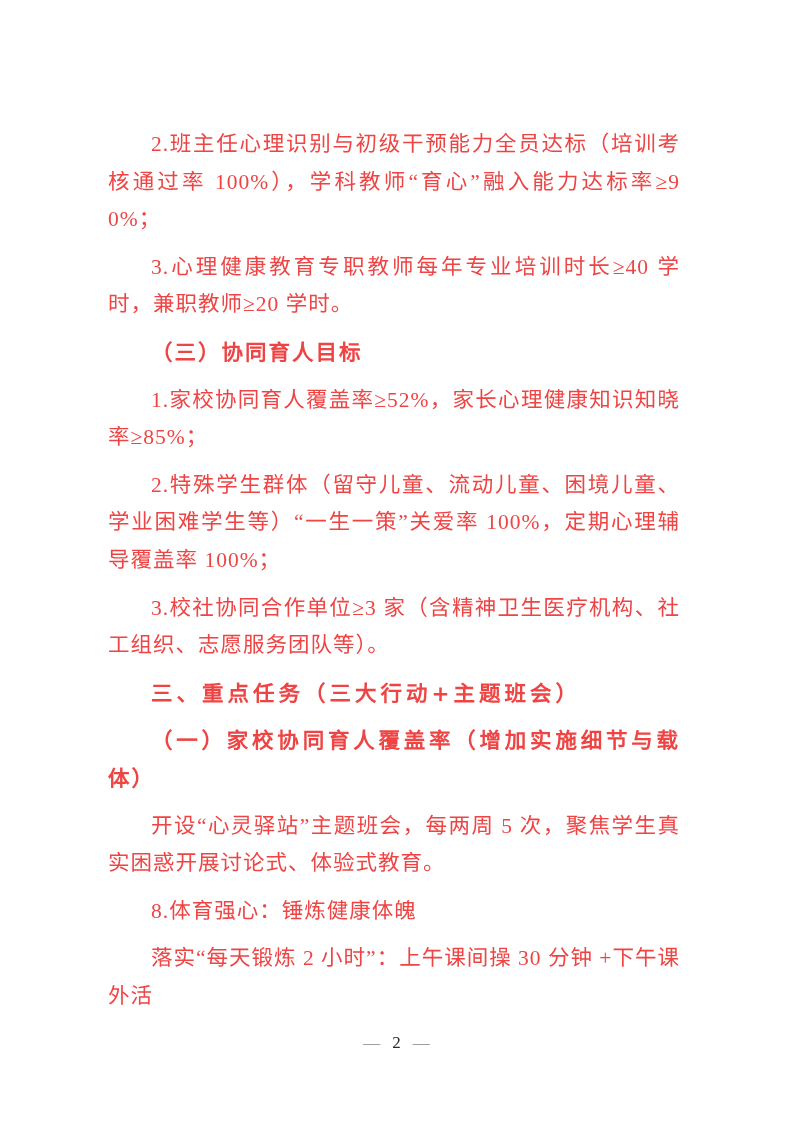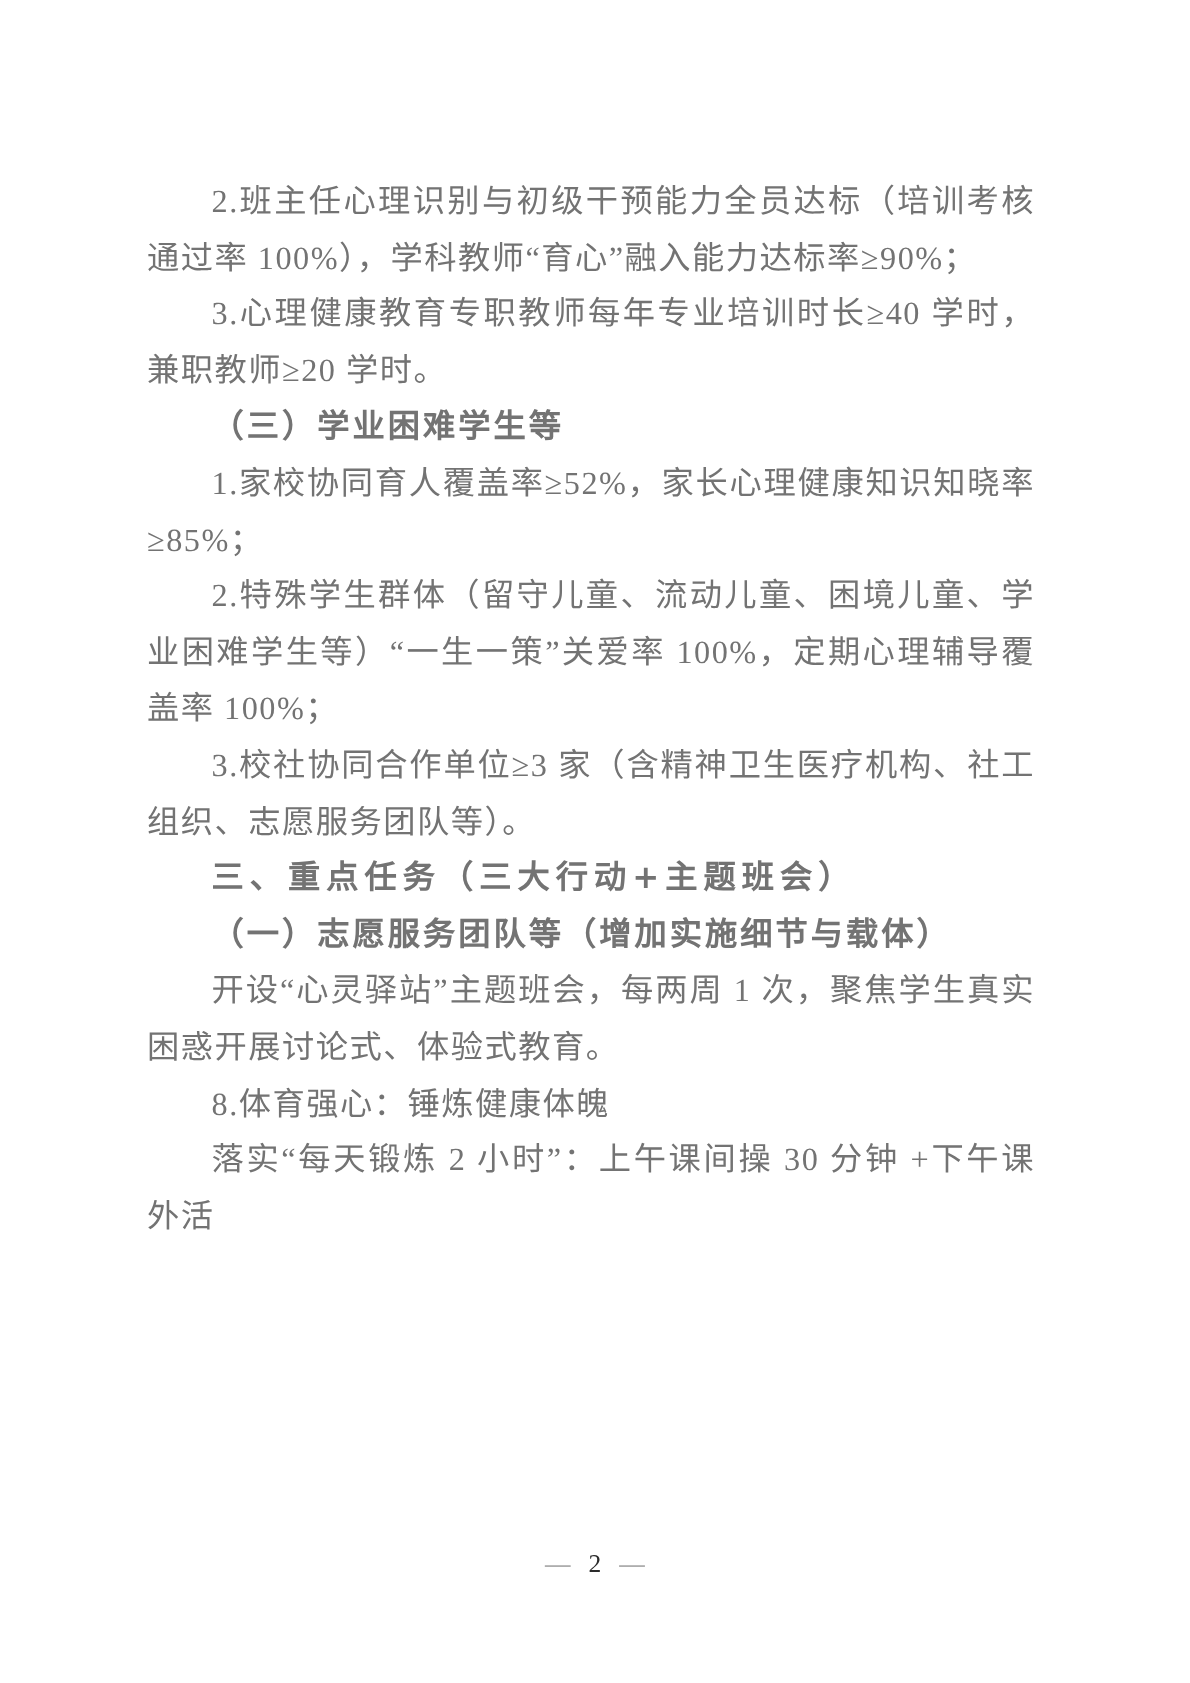--- a/index.html
+++ b/index.html
@@ -17,26 +17,26 @@
     background: #ffffff;
     color: #1a1a1a;
   }
   .content {
     position: absolute;
     left: 98px;
     top: 116px;
     width: 592px;
   }
   .para {
-    margin: 0;
+    margin: 10px;
     font-family: "Liberation Serif", "DejaVu Serif", serif;
     font-size: 21.5px;
     line-height: 37.6px;
     letter-spacing: 1px;
-    color: #737373;
+    color: #ef4444;
     text-align: justify;
     text-indent: 2em;
     word-break: break-all;
   }
   .para.heading {
     font-family: "DejaVu Sans", "Liberation Sans", sans-serif;
     font-weight: bold;
     letter-spacing: 2px;
   }
   .para.heading.wide {
@@ -61,27 +61,27 @@
     margin: 0 12px;
   }
 </style>
 </head>
 <body>
 
 <main class="page">
   <section class="content">
     <p class="para">2.班主任心理识别与初级干预能力全员达标（培训考核通过率 100%），学科教师“育心”融入能力达标率≥90%；</p>
     <p class="para">3.心理健康教育专职教师每年专业培训时长≥40 学时，兼职教师≥20 学时。</p>
-    <p class="para heading">（三）学业困难学生等</p>
+    <p class="para heading">（三）协同育人目标</p>
     <p class="para">1.家校协同育人覆盖率≥52%，家长心理健康知识知晓率≥85%；</p>
     <p class="para">2.特殊学生群体（留守儿童、流动儿童、困境儿童、学业困难学生等）“一生一策”关爱率 100%，定期心理辅导覆盖率 100%；</p>
     <p class="para">3.校社协同合作单位≥3 家（含精神卫生医疗机构、社工组织、志愿服务团队等）。</p>
     <p class="para heading wide">三、重点任务（三大行动+主题班会）</p>
-    <p class="para heading">（一）志愿服务团队等（增加实施细节与载体）</p>
-    <p class="para">开设“心灵驿站”主题班会，每两周 1 次，聚焦学生真实困惑开展讨论式、体验式教育。</p>
+    <p class="para heading">（一）家校协同育人覆盖率（增加实施细节与载体）</p>
+    <p class="para">开设“心灵驿站”主题班会，每两周 5 次，聚焦学生真实困惑开展讨论式、体验式教育。</p>
     <p class="para">8.体育强心：锤炼健康体魄</p>
     <p class="para">落实“每天锻炼 2 小时”：上午课间操 30 分钟 +下午课外活</p>
   </section>
 
   <footer class="footer">
     <span class="dash">—</span><span class="pagenum">2</span><span class="dash">—</span>
   </footer>
 </main>
 
 </body></html>

